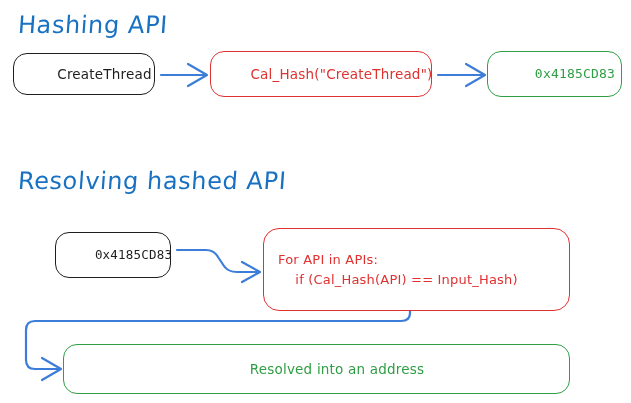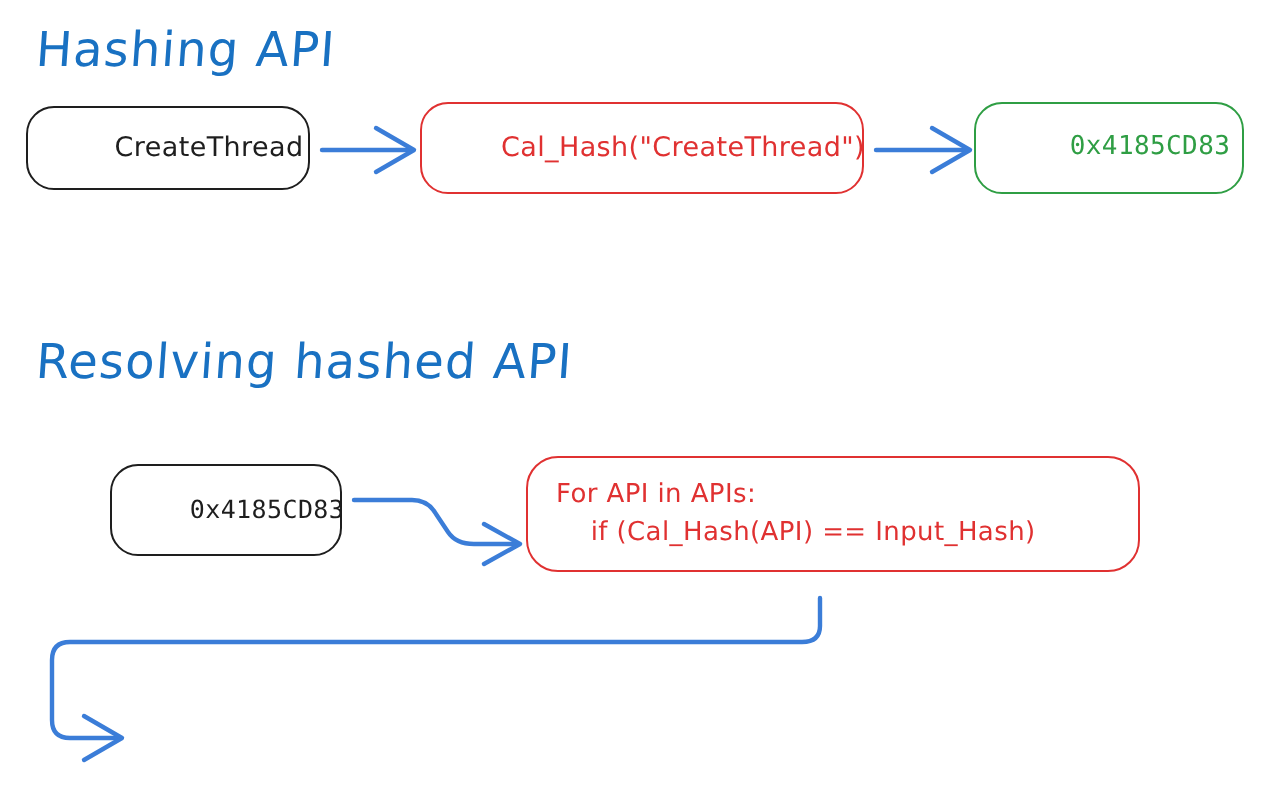--- a/index.html
+++ b/index.html
@@ -88,21 +88,21 @@
     font-size: 13px;
   }
 
   
   #node-input-hash {
     left: 55px;  top: 232px; width: 116px; height: 46px;
     font-family: "DejaVu Sans Mono", monospace;
     font-size: 12.5px;
   }
   #node-loop {
-    left: 263px; top: 228px; width: 307px; height: 58px;
+    left: 263px; top: 228px; width: 307px; height: 83px;
     border-radius: 16px;
     justify-content: flex-start;
     align-items: center;
     padding: 0 0 0 14px;
     text-align: left;
     font-size: 13px;
     line-height: 1.5;
   }
   #node-loop .code-lines {
     display: block;
@@ -152,14 +152,15 @@
 
   <div class="heading" id="heading-resolving">Resolving hashed API</div>
 
   <div class="node black" id="node-input-hash">0x4185CD83</div>
 
   <div class="node red" id="node-loop">
     <span class="code-lines">For API in APIs:
     if (Cal_Hash(API) == Input_Hash)</span>
   </div>
 
+  <div class="node green" id="node-resolved">Resolved into an address</div>
 
 </div>
 
 </body></html>

